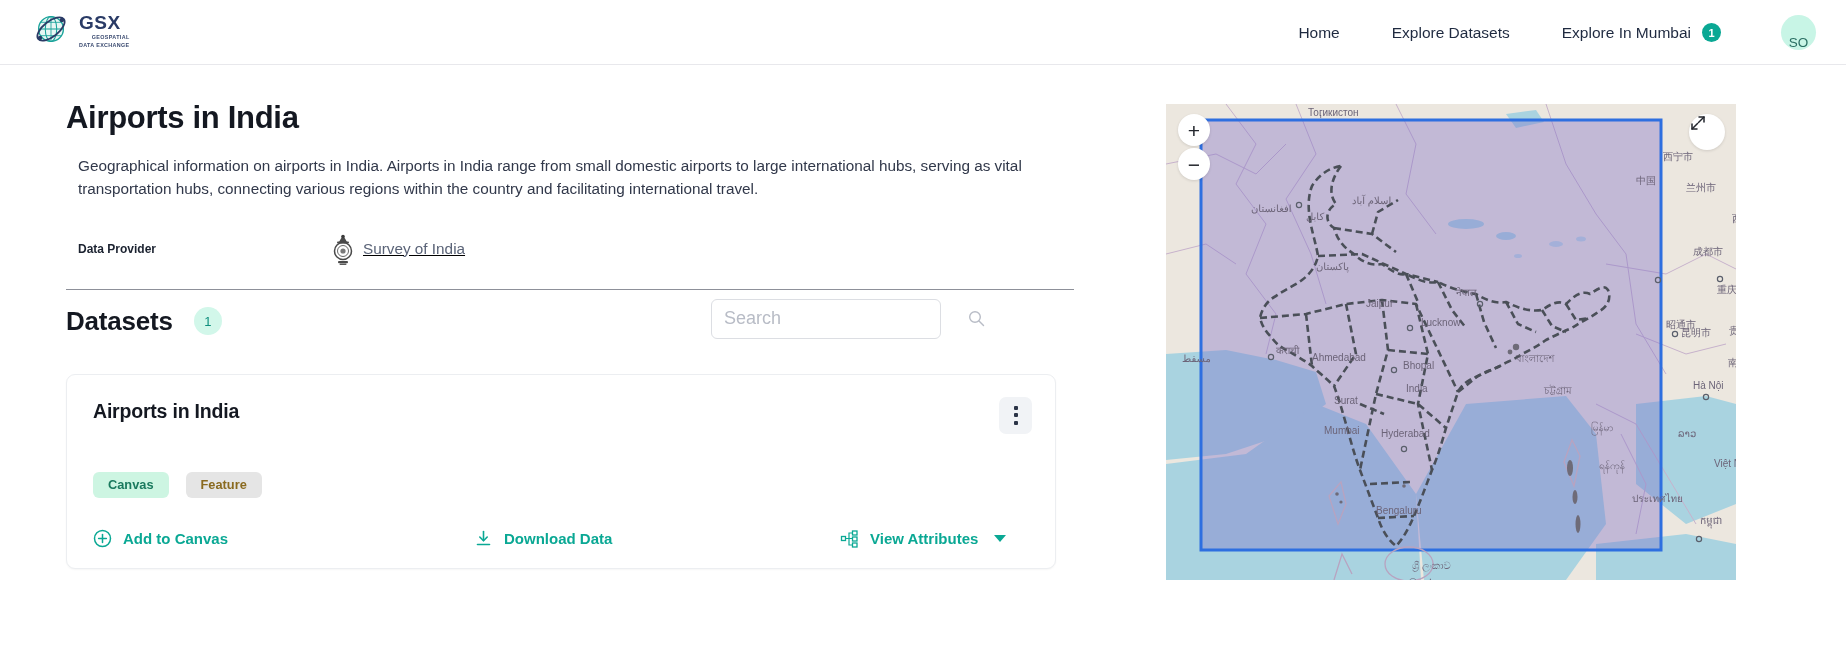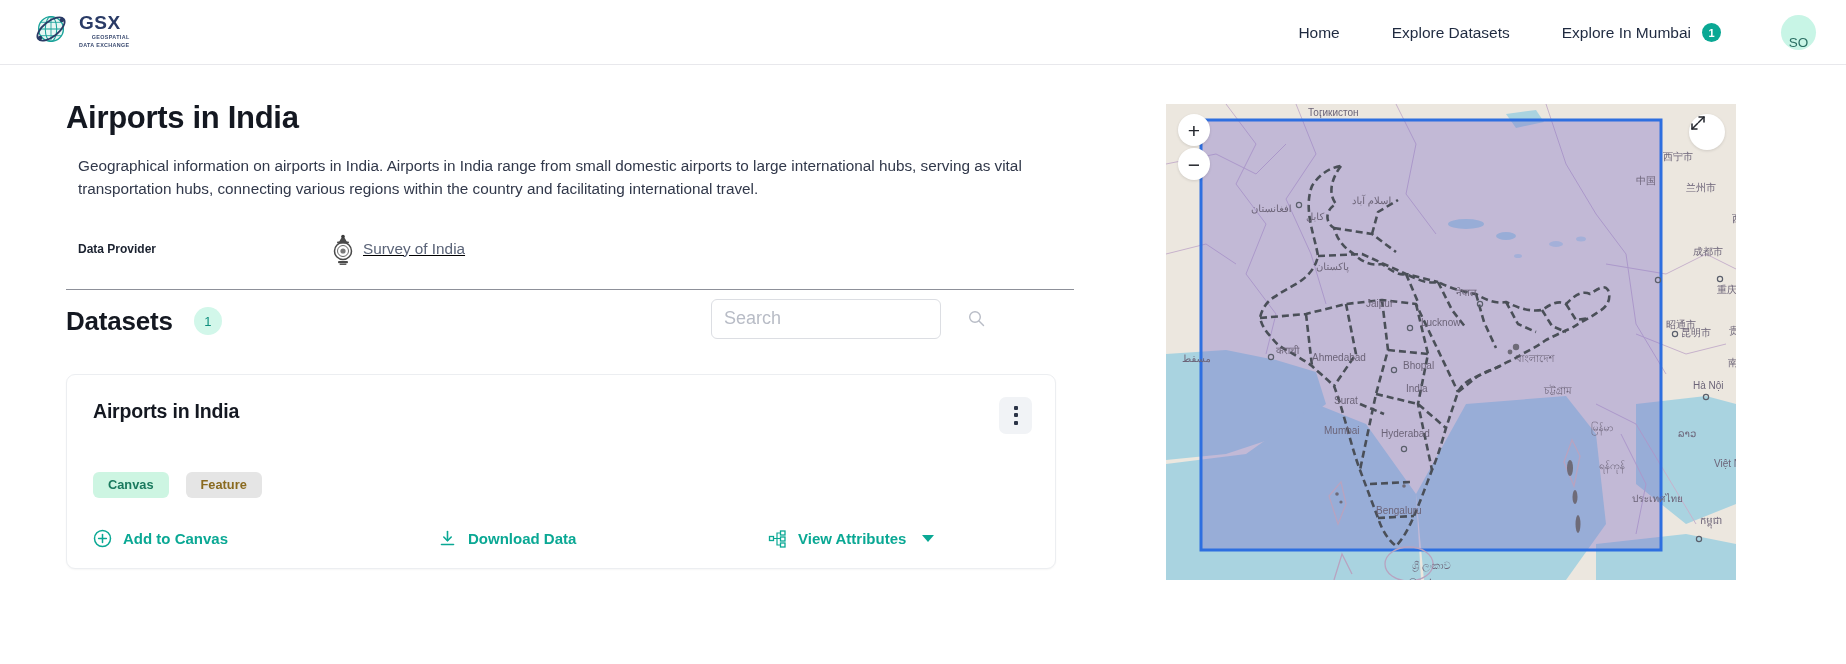--- a/index.html
+++ b/index.html
@@ -127,21 +127,21 @@
   .tag {
     height: 26px; padding: 0 15px; border-radius: 6px;
     display: flex; align-items: center;
     font-size: 12.8px; font-weight: bold;
   }
   .tag-public { background: #cdf5e2; color: #1a7a5e; }
   .tag-feature { background: #e5e5e5; color: #8a6a1f; text-align: right; }
 
   .actions {
     position: absolute; left: 26px; right: 26px; bottom: 20px;
-    display: flex; align-items: flex-start;
+    display: flex; align-items: flex-start; gap: 36px;
   }
   .action {
     display: flex; align-items: center; gap: 11px;
     color: #0aa894; font-size: 15px; font-weight: bold; cursor: pointer;
   }
   .action-1 { width: 345px; }
   .action-2 { width: 330px; }
   .action-3 { display: flex; align-items: center; gap: 11px; }
   .caret {
     width: 0; height: 0; margin-left: 5px;

